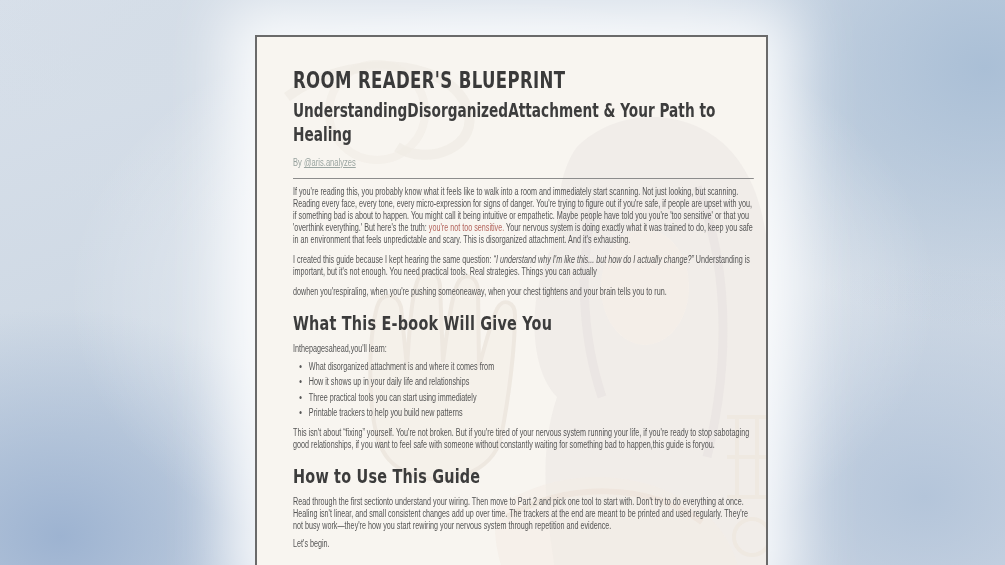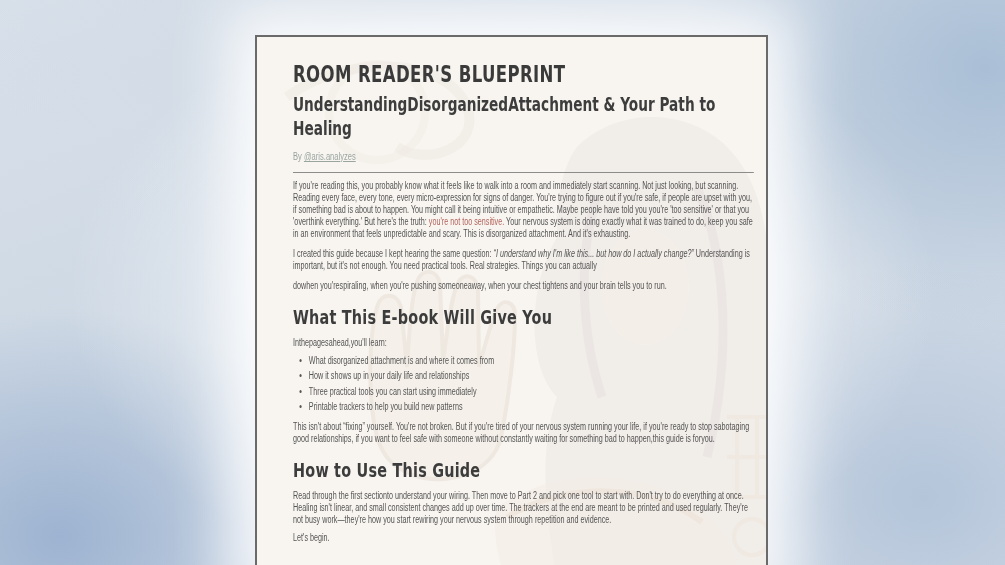--- a/index.html
+++ b/index.html
@@ -28,21 +28,21 @@
 
   .watermark {
     position: absolute;
     left: 0; top: 0; width: 513px; height: 545px;
     pointer-events: none;
   }
 
   .content {
     position: relative;
     z-index: 1;
-    padding: 24px 0 0 36px;
+    padding: 30px 0 0 36px;
   }
   .scale {
     width: 640px;
     transform: scaleX(0.72);
     transform-origin: top left;
     color: #545454;
   }
 
   .title {
     font-family: "DejaVu Sans", sans-serif;

